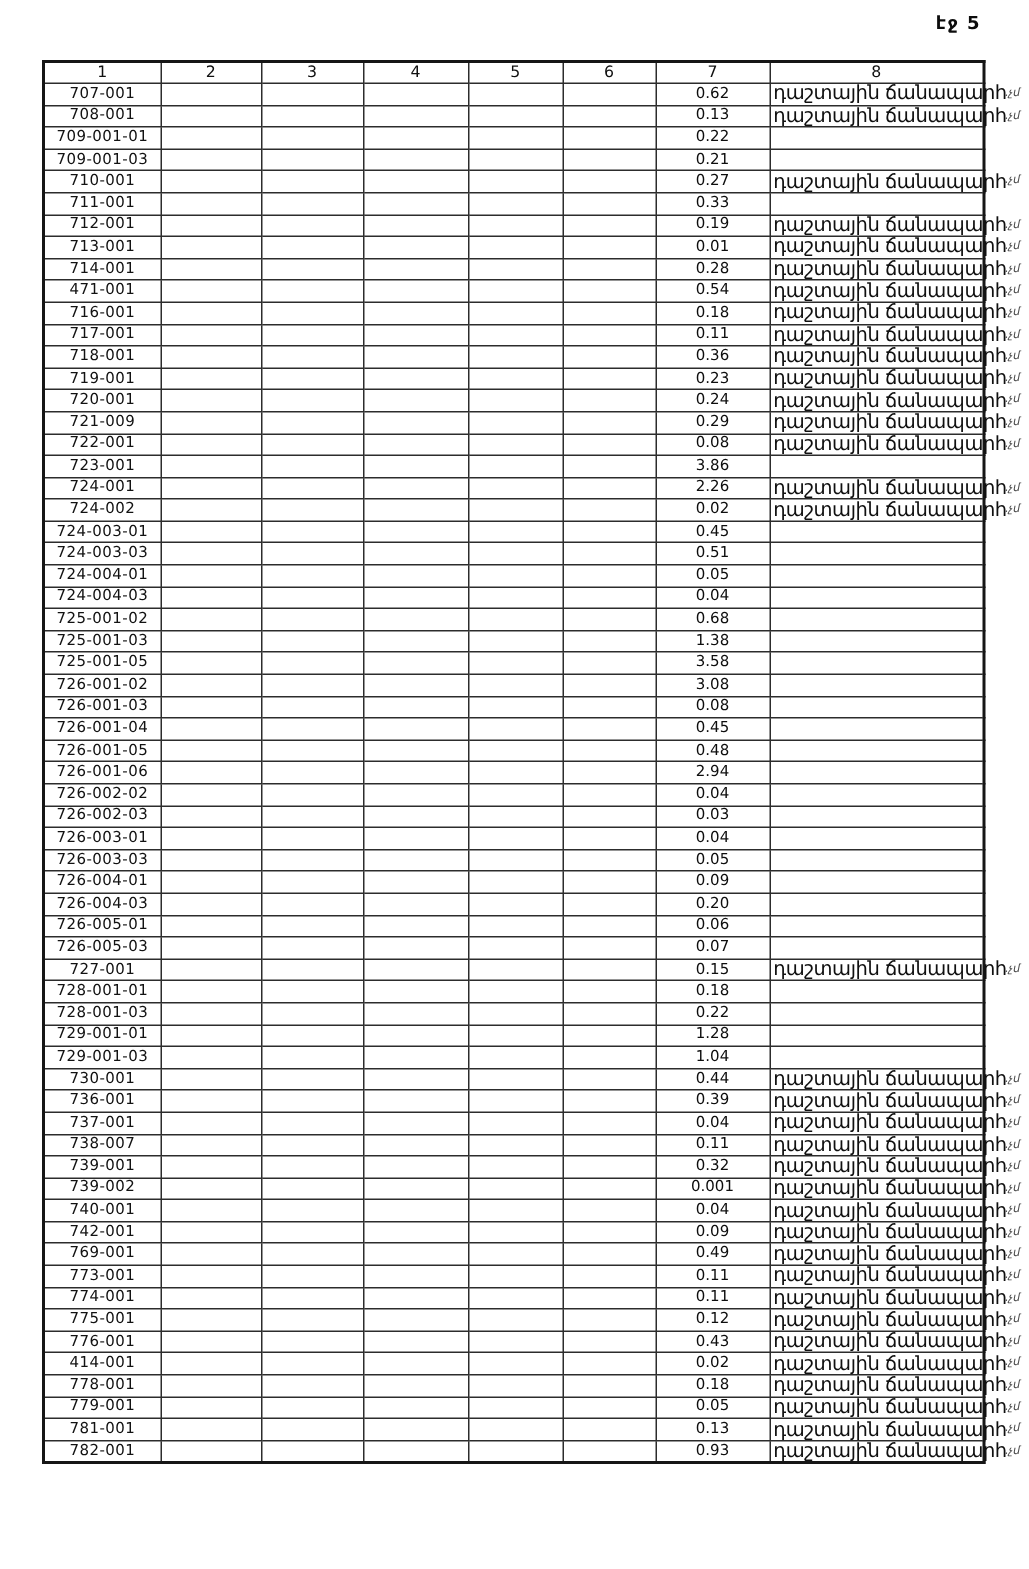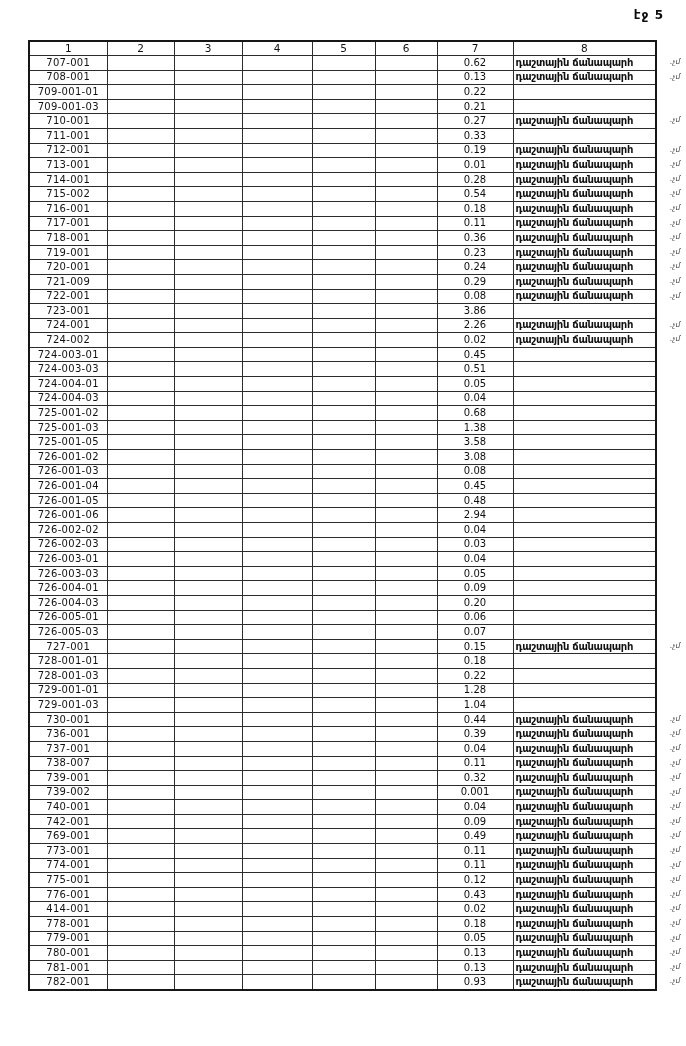--- a/index.html
+++ b/index.html
@@ -12,21 +12,21 @@
     width: 686px;
     height: 1046px;
     background: #ffffff;
     overflow: hidden;
     font-family: "DejaVu Sans", sans-serif;
     color: #161616;
   }
   .corner-label {
     position: absolute;
     top: 8px;
-    right: 22px;
+    right: 32px;
     font-size: 12px;
     font-weight: 700;
     letter-spacing: 1px;
     color: #0c0c0c;
   }
   table.sheet {
     position: absolute;
     left: 28px;
     top: 40px;
     width: 627px;
@@ -58,22 +58,22 @@
   td.c-val {
     text-align: center;
     color: #0e0e0e;
   }
   td.c-label {
     position: relative;
     text-align: left;
     padding-left: 3px;
   }
   .road {
-    font-weight: 700;
-    font-size: 10px;
+    font-weight: 400;
+    font-size: 13px;
     letter-spacing: -0.3px;
     color: #101010;
     margin-top: 12px;
   }
   .mark {
     position: absolute;
     left: 100%;
     margin-left: 15px;
     top: 2px;
     font-size: 7.5px;
@@ -196,21 +196,21 @@
           <td class="c-code">714-001</td>
           <td></td>
           <td></td>
           <td></td>
           <td></td>
           <td></td>
           <td class="c-val">0.28</td>
           <td class="c-label"><span class="road">դաշտային ճանապարհ</span><span class="mark">.չմ</span></td>
         </tr>
         <tr>
-          <td class="c-code">715-002</td>
+          <td class="c-code">471-001</td>
           <td></td>
           <td></td>
           <td></td>
           <td></td>
           <td></td>
           <td class="c-val">0.54</td>
           <td class="c-label"><span class="road">դաշտային ճանապարհ</span><span class="mark">.չմ</span></td>
         </tr>
         <tr>
           <td class="c-code">716-001</td>
@@ -713,30 +713,20 @@
           <td class="c-label"><span class="road">դաշտային ճանապարհ</span><span class="mark">.չմ</span></td>
         </tr>
         <tr>
           <td class="c-code">779-001</td>
           <td></td>
           <td></td>
           <td></td>
           <td></td>
           <td></td>
           <td class="c-val">0.05</td>
-          <td class="c-label"><span class="road">դաշտային ճանապարհ</span><span class="mark">.չմ</span></td>
-        </tr>
-        <tr>
-          <td class="c-code">780-001</td>
-          <td></td>
-          <td></td>
-          <td></td>
-          <td></td>
-          <td></td>
-          <td class="c-val">0.13</td>
           <td class="c-label"><span class="road">դաշտային ճանապարհ</span><span class="mark">.չմ</span></td>
         </tr>
         <tr>
           <td class="c-code">781-001</td>
           <td></td>
           <td></td>
           <td></td>
           <td></td>
           <td></td>
           <td class="c-val">0.13</td>

